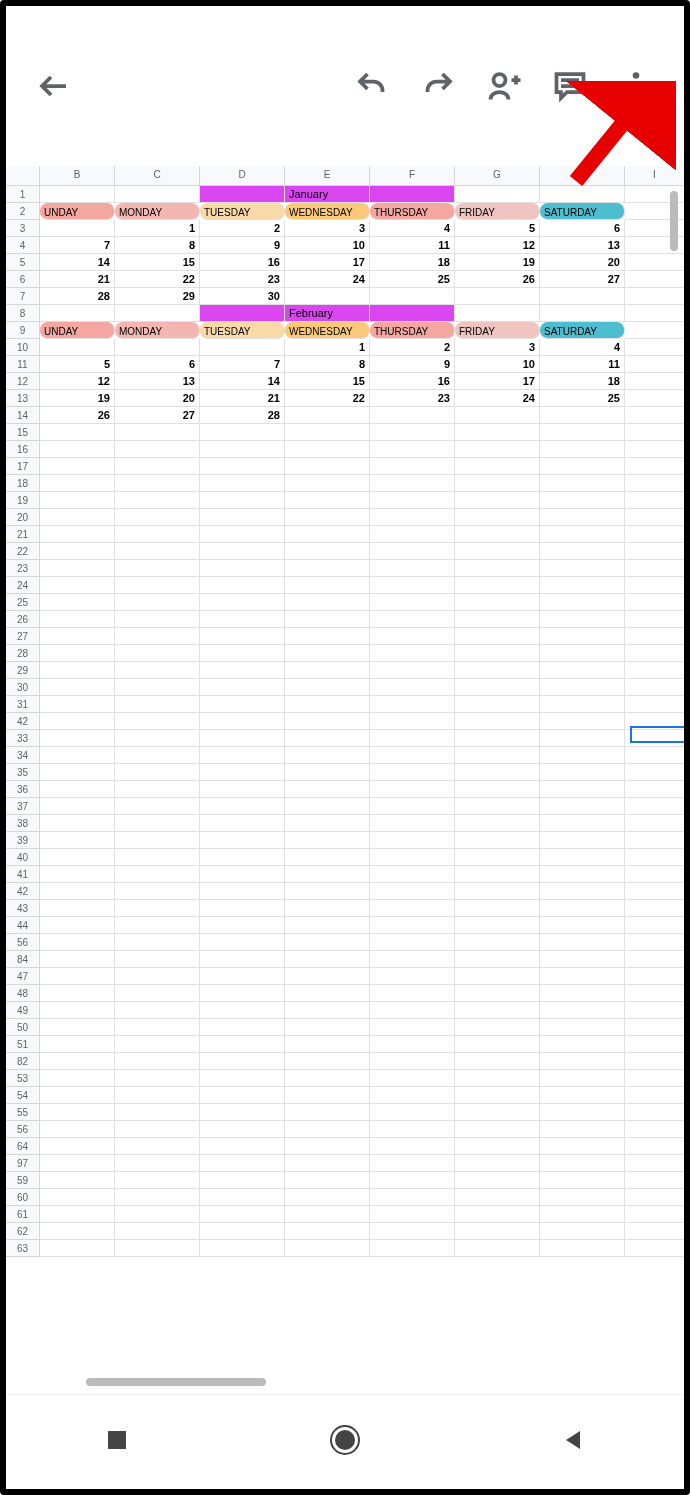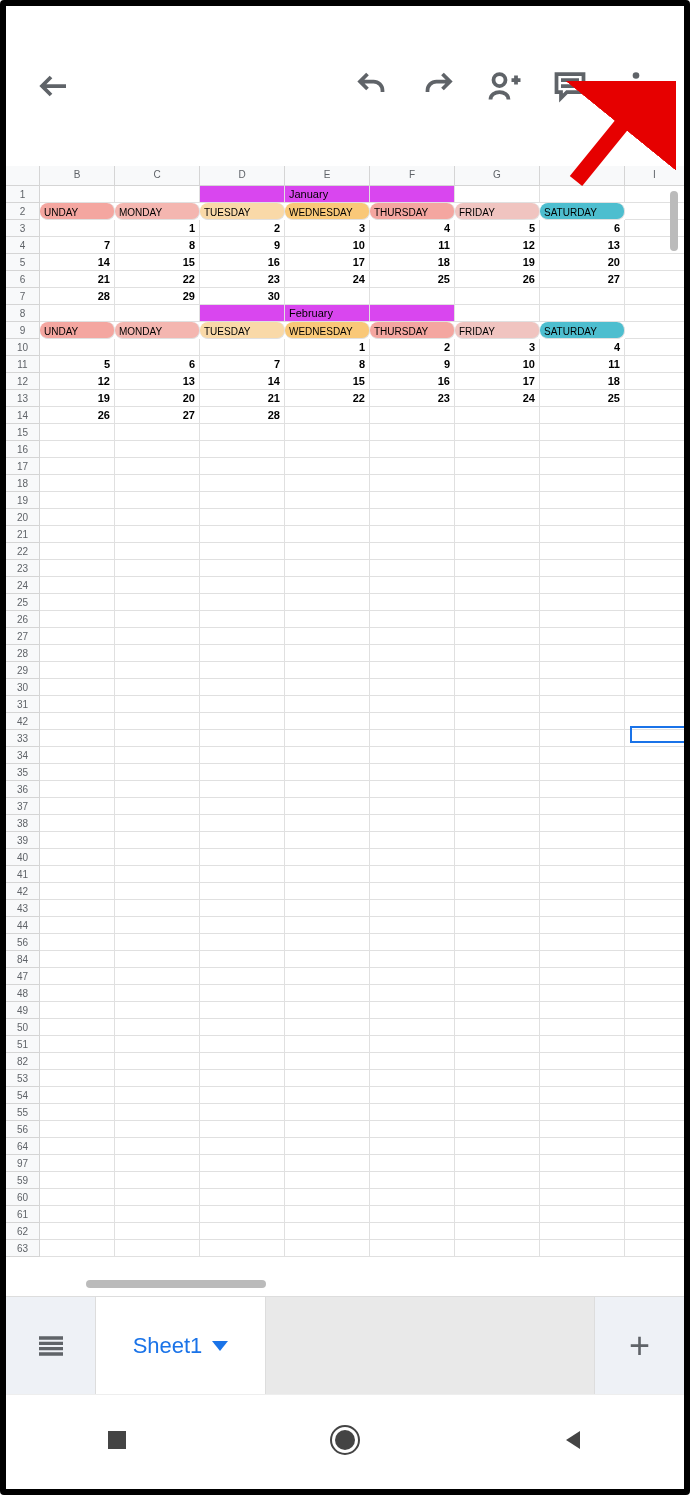--- a/index.html
+++ b/index.html
@@ -660,33 +660,20 @@
         <div class="cell"></div>
         <div class="cell"></div>
         <div class="cell"></div>
         <div class="cell"></div>
       </div>
     <div class="selcell" style="top:560px; left:624px;"></div>
     <div class="vscroll"></div>
     <div class="hscroll"></div>
   </div>
 
-  <div class="tabbar">
-    <div class="tabmenu">
-      <svg width="32" height="32" viewBox="0 0 24 24" stroke="#5f6368" stroke-width="2.5">
-          <path d="M3 6h18M3 10h18M3 14h18M3 18h18"></path>
-        </svg>
-    </div>
-    <div class="tab">
-      <span>Sheet1</span>
-      <span class="tri"></span>
-    </div>
-    <div class="tabspace"></div>
-    <div class="tabadd">+</div>
-  </div>
 
   <div class="navbar">
     <div class="navbtn">
       <svg width="26" height="26">
           <rect x="4" y="4" width="18" height="18" fill="#444"></rect>
         </svg>
     </div>
     <div class="navbtn">
       <svg width="36" height="36" viewBox="0 0 36 36">
           <circle cx="18" cy="18" r="14" fill="none" stroke="#444" stroke-width="2"></circle>

